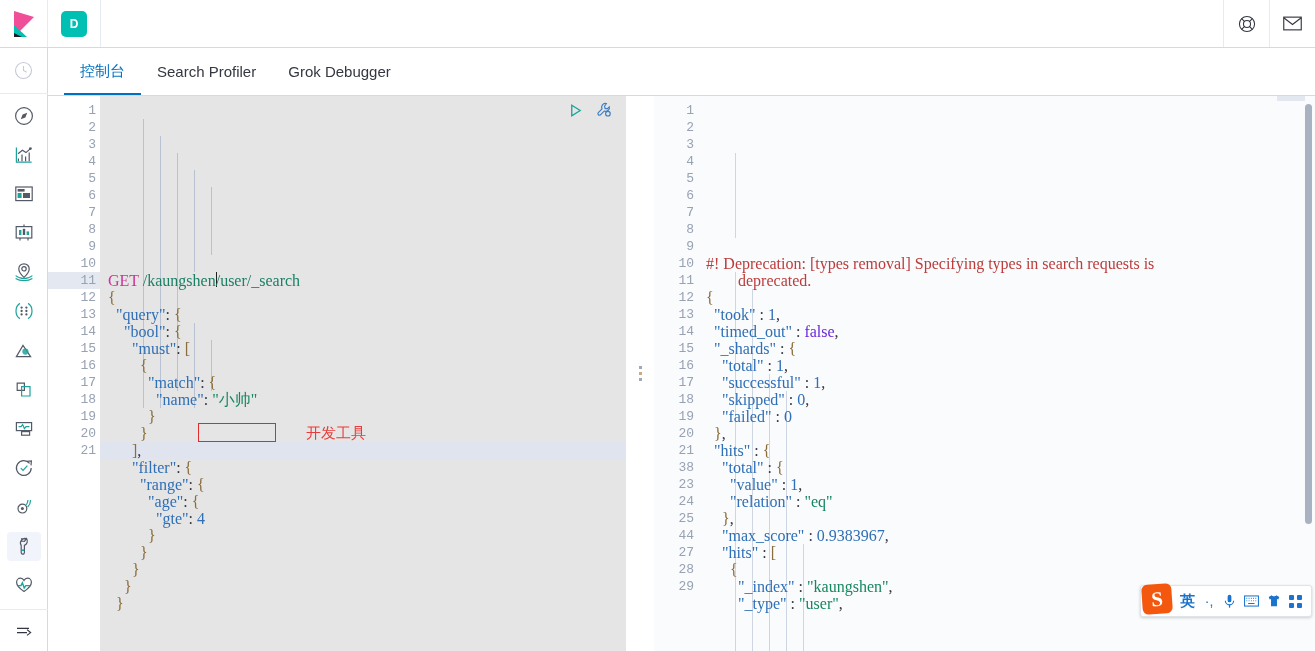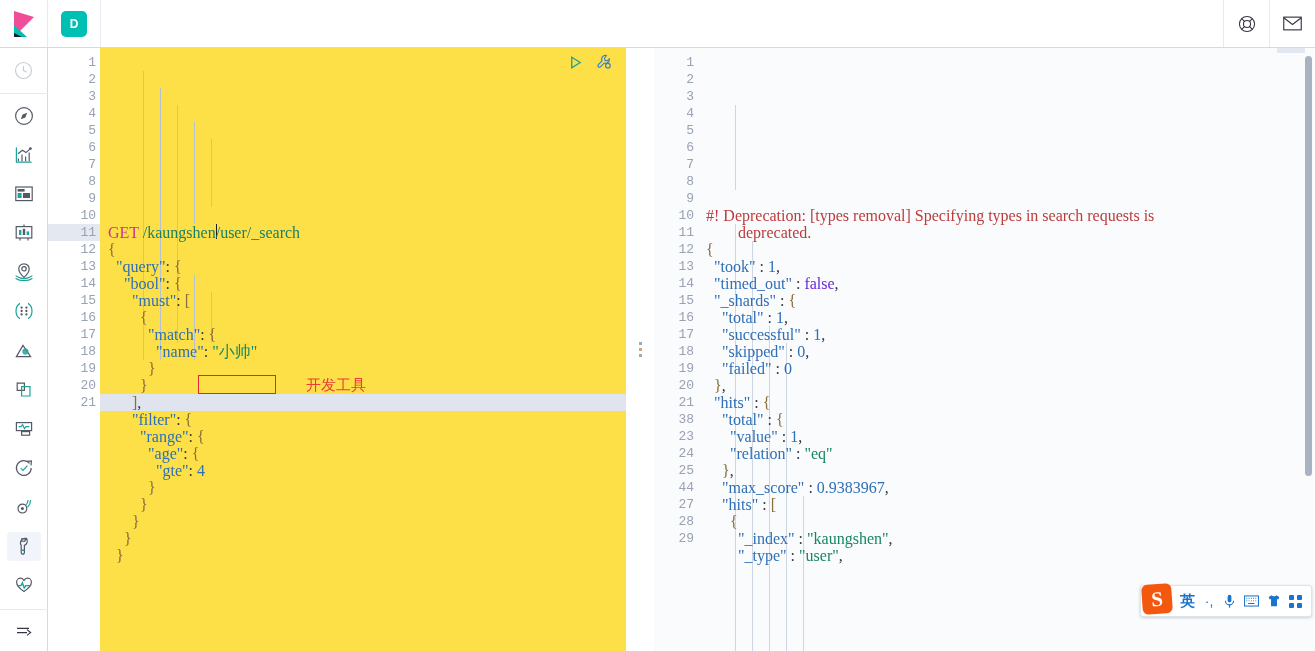--- a/index.html
+++ b/index.html
@@ -136,21 +136,21 @@
 
   .code {
     flex: 1; position: relative;
     background: #e9edf5;
     font-family: Liberation Serif, serif;
     font-size: 16px; line-height: 17px;
     padding-top: 6px;
     overflow: hidden;
     white-space: pre;
   }
-  .pane-request .code { background: #fde047; max-width: 526px; }
+  .pane-request .code { background: #e5e5e5; max-width: 526px; }
   .pane-response .code { background: #fafbfd; }
   .cline { height: 17px; position: relative; padding-left: 8px; }
   .cline.tall { height: 34px; }
   .cline.hl { background: #dfe4ee; }
 
   
   .iguide {
     position: absolute; top: 0; width: 1px; background: #b9c2d2; height: 100%;
   }
   .resp-guide { position: absolute; top: 0; width: 1px; background: #cfd6e3; height: 100%; }
@@ -388,20 +388,25 @@
       <div class="side-item">
         <svg width="20" height="20" viewBox="0 0 20 20" fill="none" stroke="#343741" stroke-width="1.2">
           <path d="M3 7.4 H15 M3 11.6 H13"></path>
           <path d="M13 8.6 L16.6 11.6 L13 14.4"></path>
         </svg>
       </div>
     </div>
 
     <div class="content">
 
+      <div class="tabs">
+        <div class="tab active">控制台</div>
+        <div class="tab">Search Profiler</div>
+        <div class="tab">Grok Debugger</div>
+      </div>
 
 
       <div class="panes">
 
         <div class="pane pane-request">
           <div class="gutter" id="req-gutter">
               <div class="gline">1</div>
               <div class="gline">2<span class="fold">▾</span></div>
               <div class="gline">3<span class="fold">▾</span></div>
               <div class="gline">4<span class="fold">▾</span></div>

